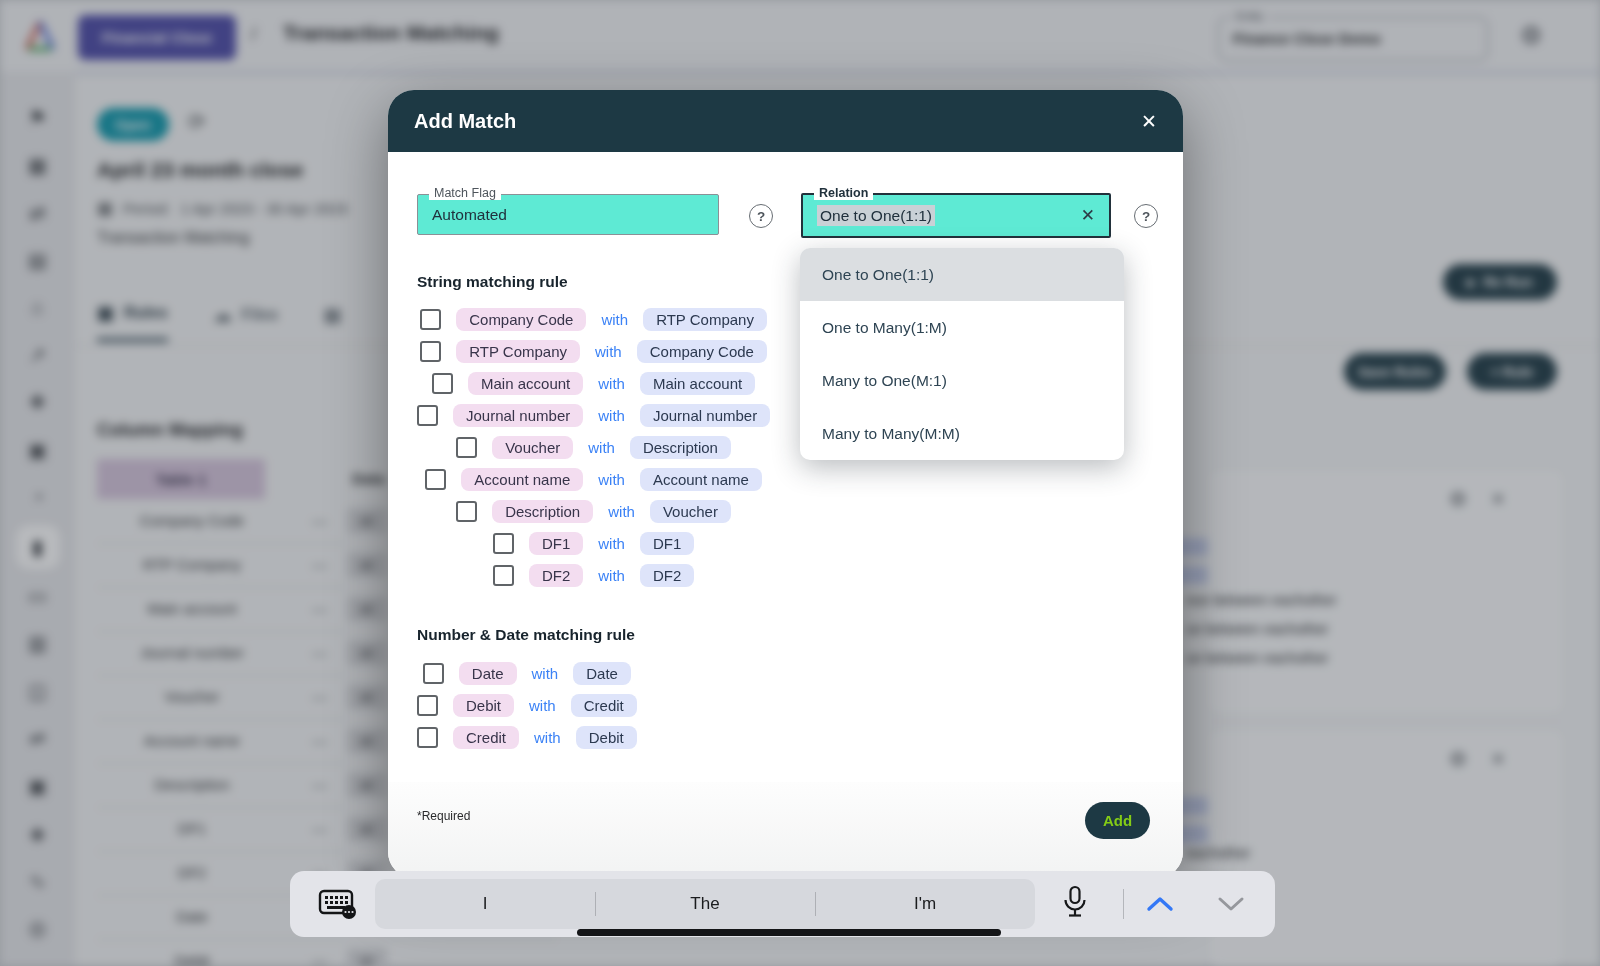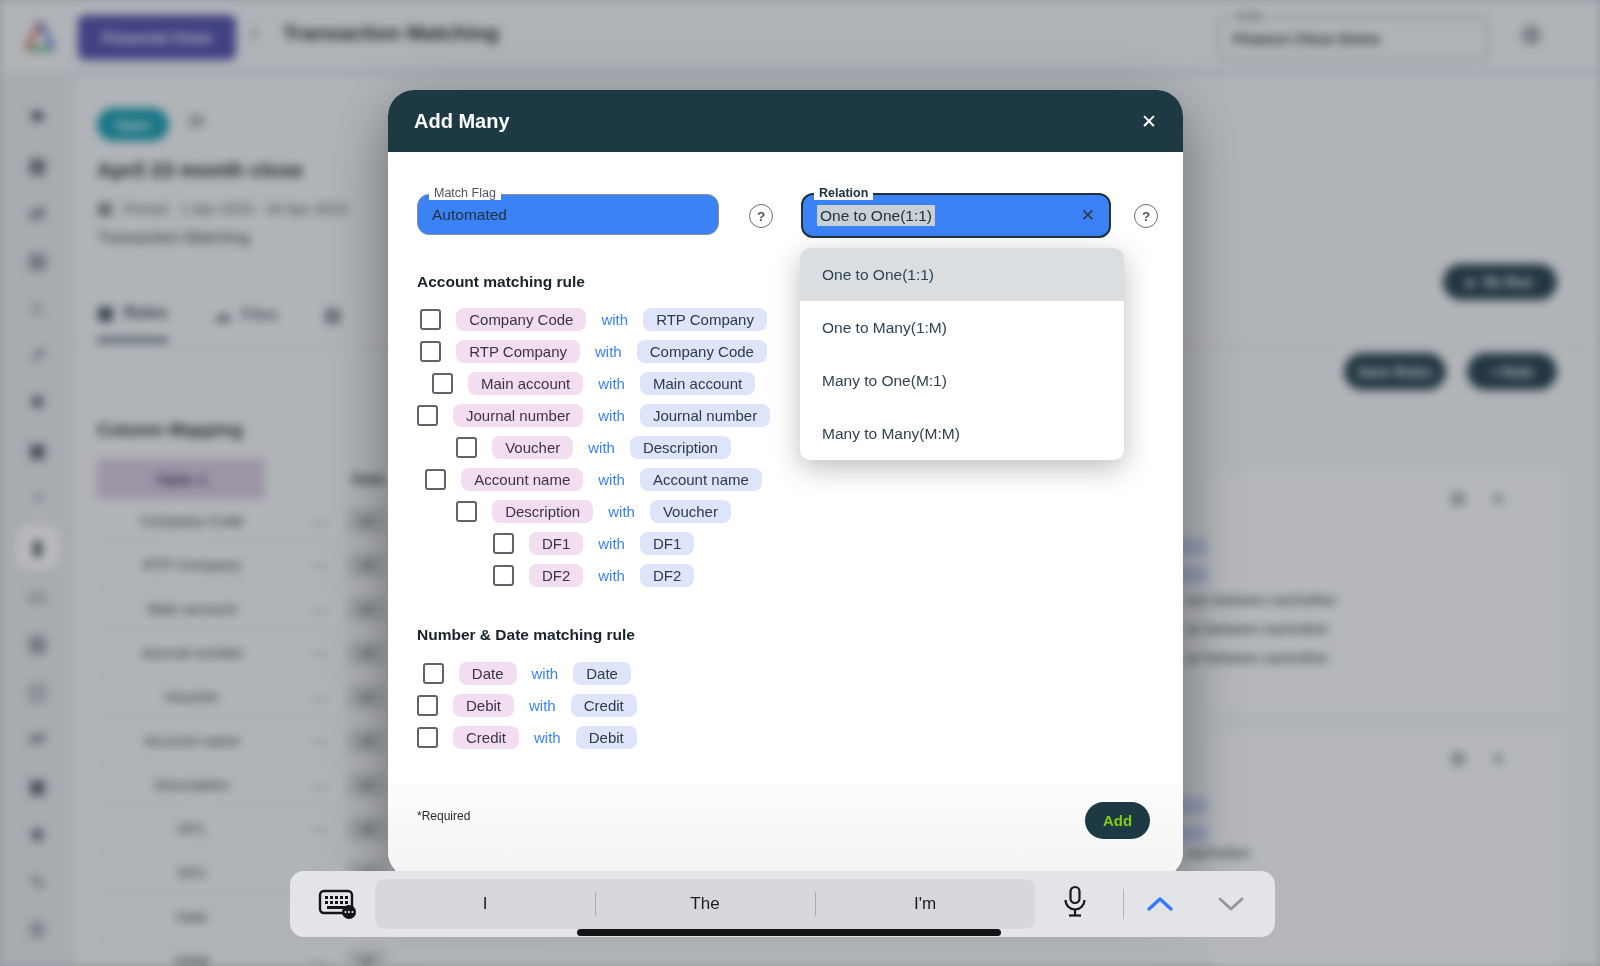--- a/index.html
+++ b/index.html
@@ -79,21 +79,21 @@
   .scrim{position:absolute;inset:0;background:rgba(48,54,61,0.34);z-index:10;}
 
   
   .modal{position:absolute;left:388px;top:90px;width:795px;height:788px;border-radius:26px;background:#fff;
          box-shadow:0 18px 60px rgba(0,0,0,.40);z-index:20;}
   .m-head{position:absolute;left:0;top:0;width:100%;height:62px;background:#1d3944;border-radius:26px 26px 0 0;
           display:flex;align-items:center;justify-content:space-between;padding:0 26px;box-sizing:border-box;}
   .m-title{font-size:20px;font-weight:600;color:#fff;}
   .m-close{font-size:19px;color:#fff;cursor:pointer;}
 
-  .field{position:absolute;border-radius:12px;background:#3b82f6;}
+  .field{position:absolute;border-radius:2px;background:#5eead4;}
   .f-label{position:absolute;top:-9px;left:11px;background:#fff;padding:0 5px;font-size:12.5px;color:#4e555c;}
   .f-value{position:absolute;left:14px;top:0;width:calc(100% - 28px);font-size:15.5px;color:#20313d;}
   .f-match{left:29px;top:104px;width:300px;height:39px;border:1px solid #8b9096;}
   .f-match .f-value{line-height:39px;}
   .f-rel{left:413px;top:103px;width:306px;height:41px;border:2px solid #22313b;}
   .f-rel .f-label{color:#21313c;font-weight:600;}
   .f-rel .f-value{line-height:41px;}
   .sel{background:#c9d1d6;padding:2px 3px;}
   .clear-x{position:absolute;right:14px;top:0;line-height:41px;font-size:17px;color:#2c3b46;cursor:pointer;}
   .help{position:absolute;width:22px;height:22px;border:1.5px solid #676d73;border-radius:50%;
@@ -321,21 +321,21 @@
         </div>
 
     </div>
   </div>
 </div>
 
 <div class="scrim"></div>
 
 <div class="modal">
   <div class="m-head">
-    <span class="m-title">Add Many</span>
+    <span class="m-title">Add Match</span>
     <span class="m-close">✕</span>
   </div>
 
   <div class="field f-match">
     <span class="f-label">Match Flag</span>
     <span class="f-value">Automated</span>
   </div>
   <div class="help help1 flexc">?</div>
 
   <div class="field f-rel">
@@ -357,21 +357,21 @@
 
       <div class="dd-item">
         <span>Many to One(M:1)</span>
       </div>
 
       <div class="dd-item">
         <span>Many to Many(M:M)</span>
       </div>
     </div>
 
-  <div class="sec-title sec1-title">Account matching rule</div>
+  <div class="sec-title sec1-title">String matching rule</div>
   <div class="rules rules1">
 
       <div class="rrow">
         <span class="cb"></span>
         <span class="pill l">Company Code</span>
         <span class="with">with</span>
         <span class="pill r">RTP Company</span>
       </div>
 
       <div class="rrow">

